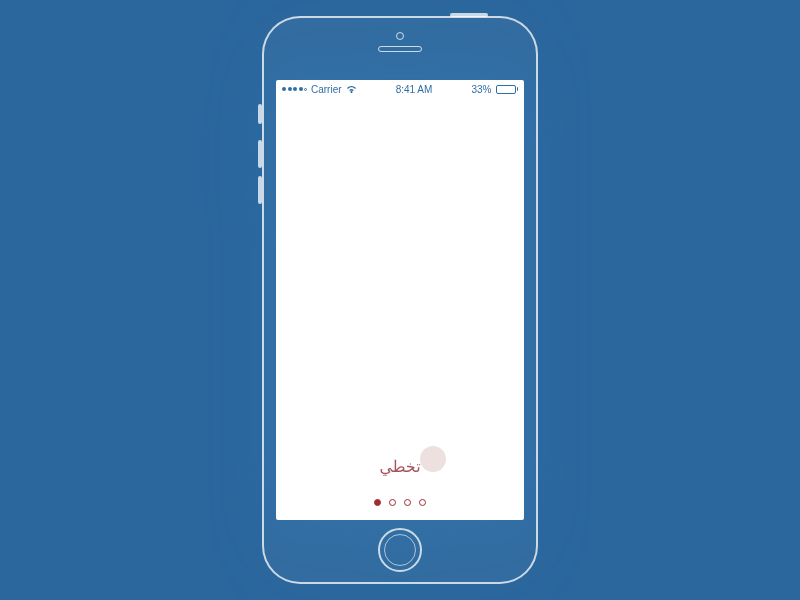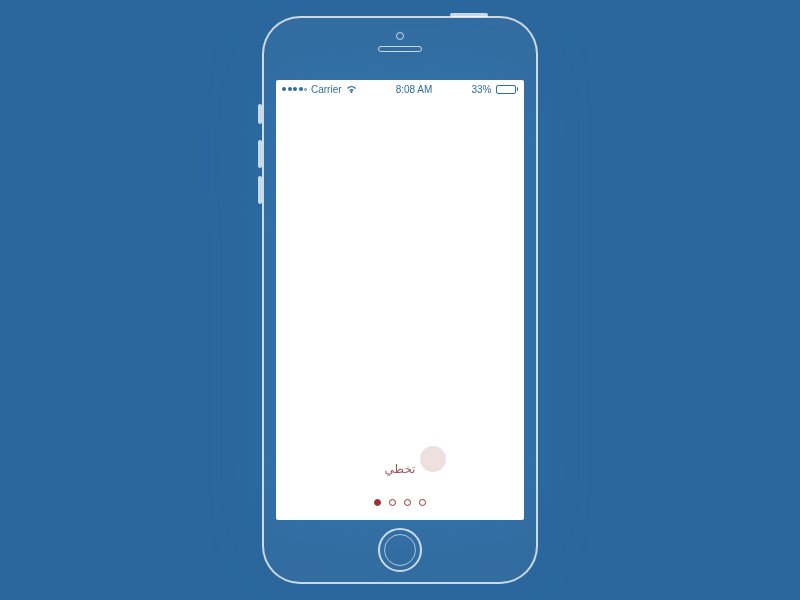--- a/index.html
+++ b/index.html
@@ -150,21 +150,21 @@
     }
     .skip-area {
       position: absolute;
       bottom: 44px;
       left: 0; right: 0;
       display: flex;
       align-items: center;
       justify-content: center;
     }
     .skip-link {
-      font-size: 12px;
+      font-size: 16px;
       color: #a5545c;
       direction: rtl;
     }
     .touch-indicator {
       position: absolute;
       bottom: 48px;
       left: 58%;
       width: 26px; height: 26px;
       background: rgba(205,165,160,0.35);
       border-radius: 50%;
@@ -209,21 +209,21 @@
               <span></span>
               <span class="empty"></span>
           </span>
           <span>Carrier</span>
           <span class="wifi-icon">
             <svg width="11" height="9" viewBox="0 0 11 9">
                 <path fill="#2f6ea5" d="M5.5 8.2c.6 0 1.1-.5 1.1-1.1S6.1 6 5.5 6s-1.1.5-1.1 1.1.5 1.1 1.1 1.1zM3.1 5.1l.9.9c.4-.4.9-.6 1.5-.6s1.1.2 1.5.6l.9-.9C7.1 4.3 6 3.9 5.5 3.9s-1.6.4-2.4 1.2zM1 3l.9.9C3 2.8 4.2 2.3 5.5 2.3s2.5.5 3.6 1.6L10 3C8.7 1.7 7.1 1 5.5 1S2.3 1.7 1 3z"></path>
               </svg>
           </span>
         </div>
-        <div>8:08 AM</div>
+        <div>8:41 AM</div>
         <div class="status-right">
           <span>33%</span>
           <span class="battery">
             <span class="battery-body"><span class="battery-fill"></span></span>
             <span class="battery-cap"></span>
           </span>
         </div>
       </div>
 
       <div class="content">

